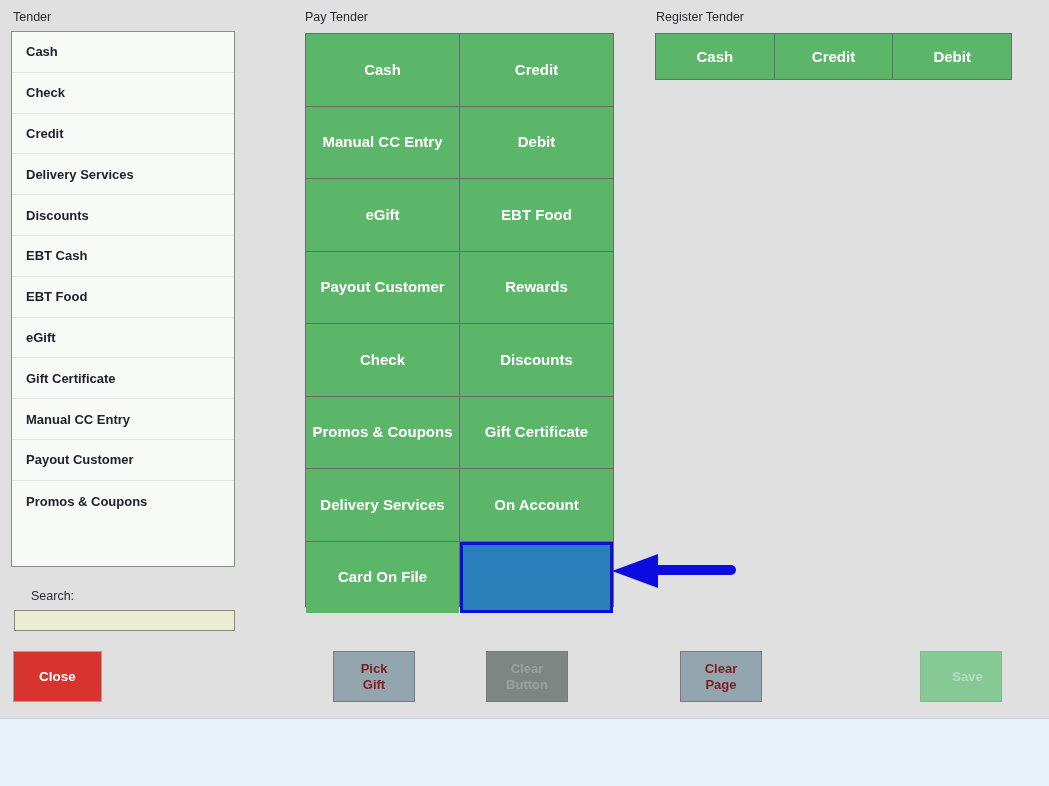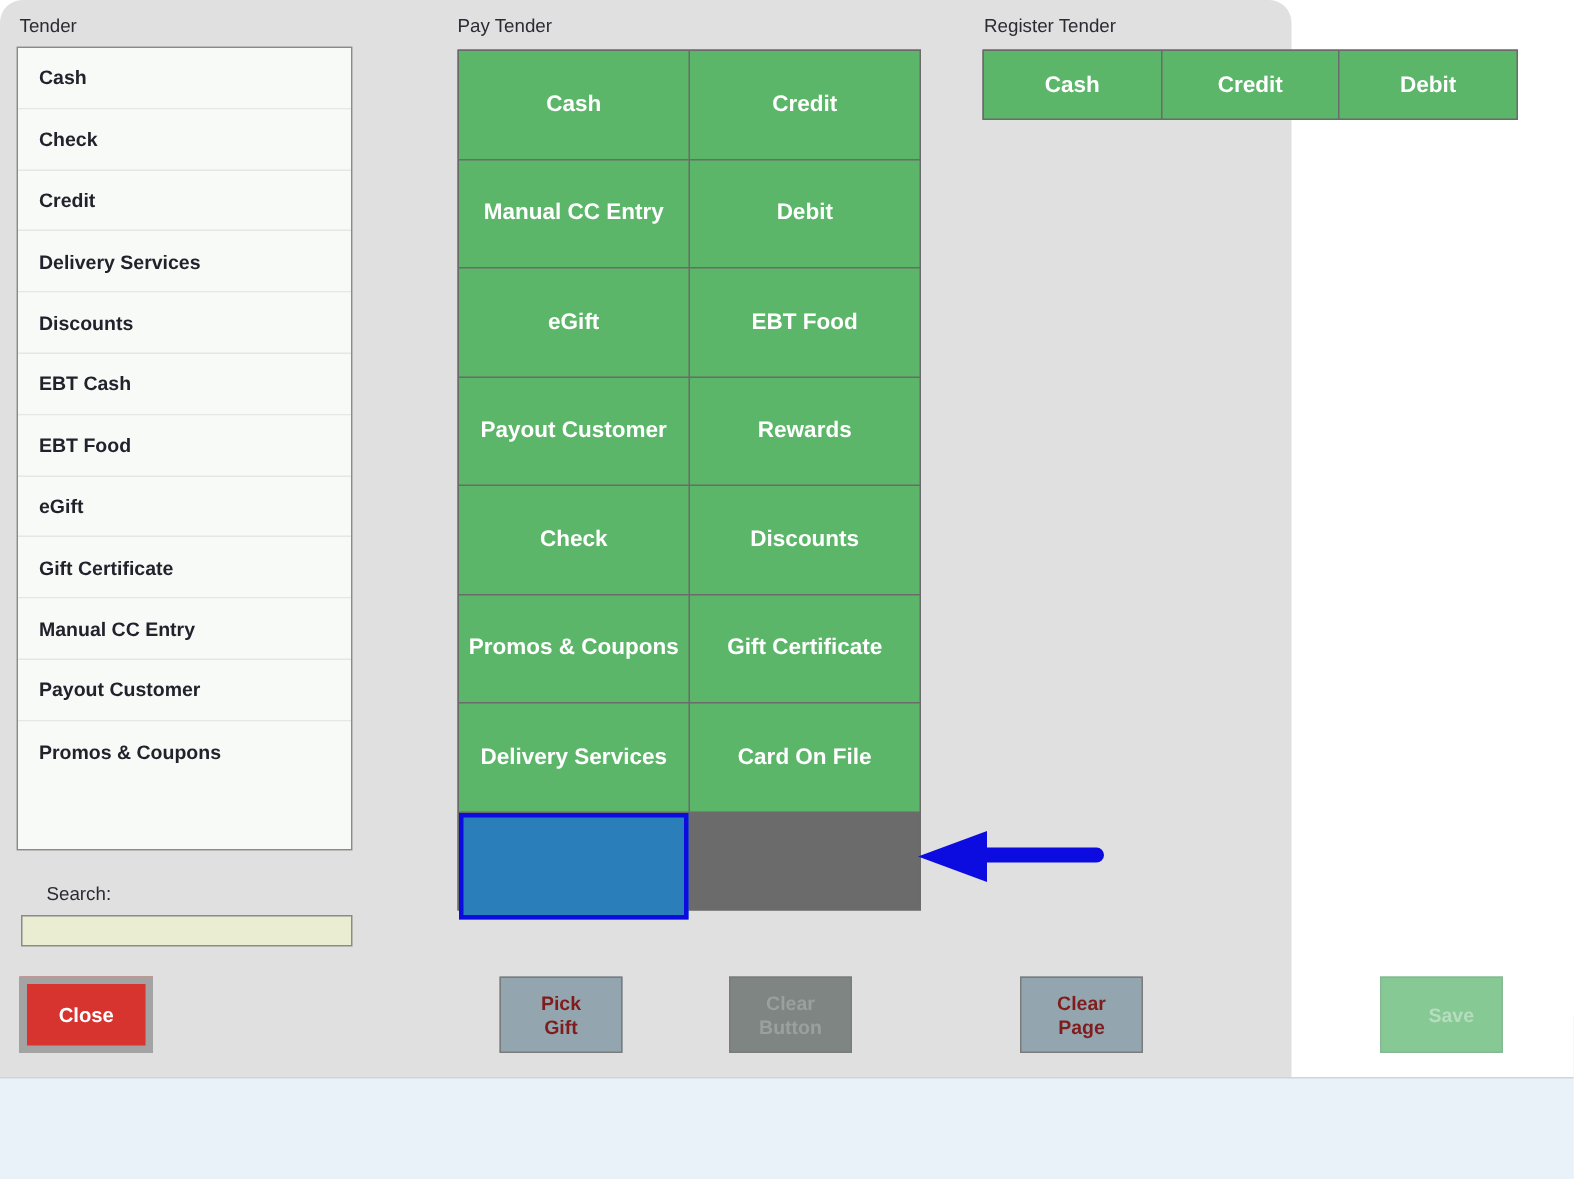--- a/index.html
+++ b/index.html
@@ -9,23 +9,22 @@
   body {
     width: 1049px; height: 786px;
     font-family: "Liberation Sans", sans-serif;
     overflow: hidden;
     position: relative;
   }
 
   #app {
     position: absolute;
     left: 0; top: 0;
-    width: 861px; height: 786px;
+    width: 1049px; height: 786px;
     background: #e0e0e0;
-    border-radius: 15px;
   }
 
   
   .section-label {
     position: absolute;
     font-size: 12.5px;
     color: #2b2b33;
     font-family: "Liberation Sans", sans-serif;
     white-space: nowrap;
   }
@@ -73,21 +72,21 @@
     color: #222;
     padding: 0 4px;
   }
 
   
   #close-button {
     position: absolute;
     left: 13px; top: 651px;
     width: 89px; height: 51px;
     background: #d8342f;
-    border: 5px solid #a3a3a3;
+    border: 1px solid #a3a3a3;
     box-sizing: border-box;
     color: #ffffff;
     font-size: 13.5px;
     font-weight: bold;
     display: flex; align-items: center; justify-content: center;
     cursor: pointer;
   }
 
   
   #pay-tender-grid {
@@ -284,20 +283,23 @@
       <div class="pay-cell">
         <span>Promos &amp; Coupons</span>
       </div>
       <div class="pay-cell">
         <span>Gift Certificate</span>
       </div>
       <div class="pay-cell">
         <span>Delivery Services</span>
       </div>
       <div class="pay-cell">
+        <span>On Account</span>
+      </div>
+      <div class="pay-cell">
         <span>Card On File</span>
       </div>
       <div class="pay-cell selected">
         <span></span>
       </div>
     </div>
 
   <div class="section-label" style="left:656px; top:10px;text-align:center;">Register Tender</div>
 
   <div id="register-tender-row">

